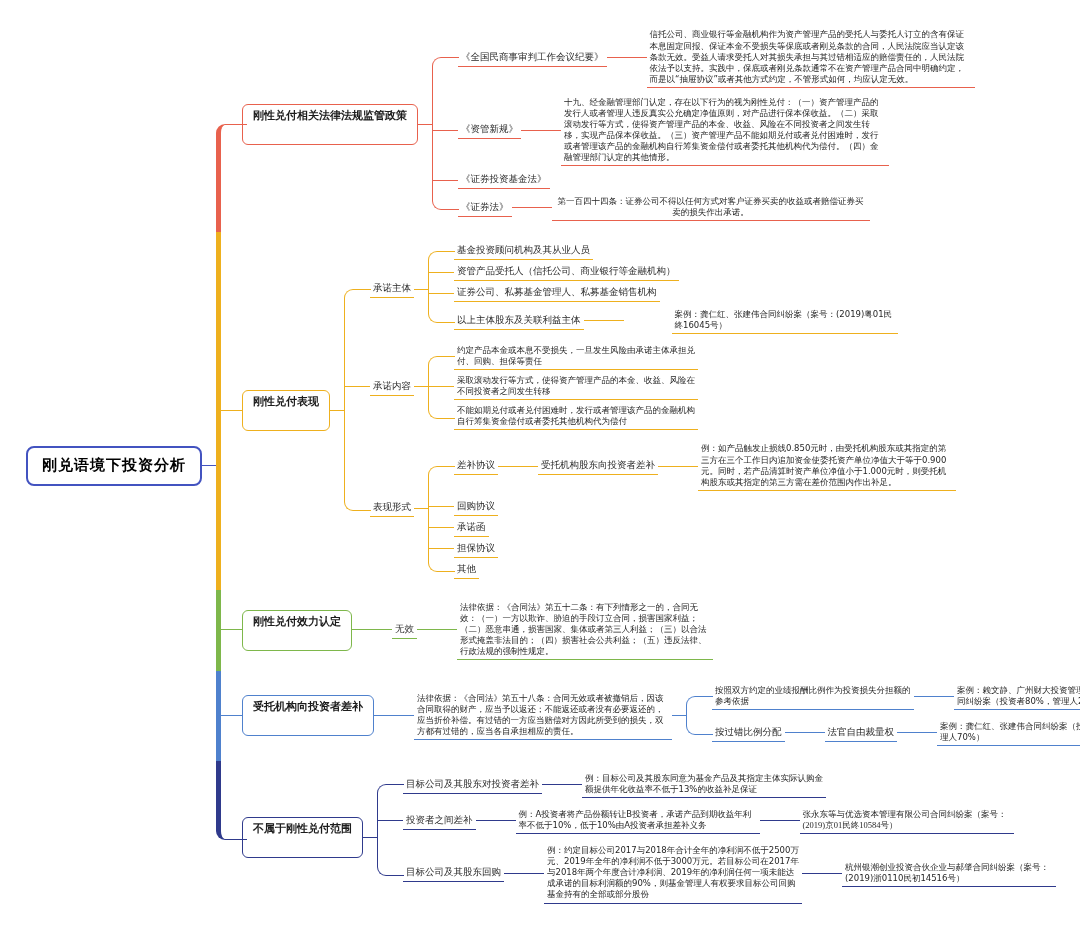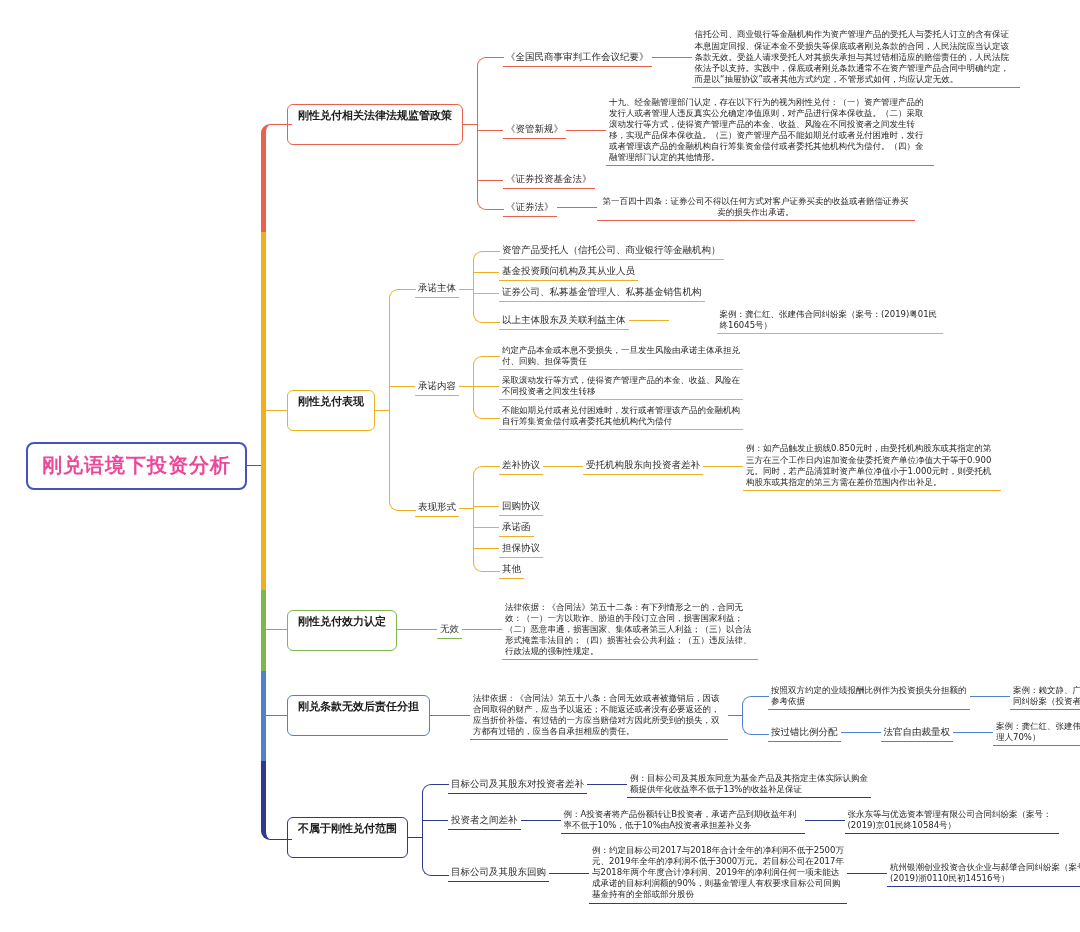--- a/index.html
+++ b/index.html
@@ -45,21 +45,21 @@
   
   .tlabel{flex:0 0 auto;background:#fff;}
   .tlabel.box{
     border:1.6px solid var(--c);border-radius:6px;
     padding:3px 10px 21px;font-size:11px;font-weight:700;color:#1c1c1c;
     white-space:nowrap;
     text-align:right;
   }
   .tlabel.rootbox{
     border:2.2px solid var(--c);border-radius:8px;
-    padding:8px 14px 9px;font-size:20px;font-weight:700;color:#ec4899;
+    padding:8px 14px 9px;font-size:15px;font-weight:700;color:#000000;
     white-space:nowrap;letter-spacing:1px;
   }
   .tlabel.label{
     font-size:9.5px;color:#2a2a2a;padding:1px 3px 2px;
     border-bottom:1.4px solid var(--c);white-space:nowrap;
   }
   .tlabel.para{
     font-size:8.5px;line-height:1.3;color:#1f1f1f;
     padding:1px 3px 2px;border-bottom:1.4px solid var(--c);
   }
@@ -103,24 +103,24 @@
             </div>
           </div>
         </div>
         <div class="tnode" style="--c: #eeb01e;">
           <div class="tlabel box">刚性兑付表现</div>
           <div class="tchildren">
             <div class="tnode">
               <div class="tlabel label">承诺主体</div>
               <div class="tchildren">
                 <div class="tnode">
+                  <div class="tlabel label">基金投资顾问机构及其从业人员</div>
+                </div>
+                <div class="tnode">
                   <div class="tlabel label">资管产品受托人（信托公司、商业银行等金融机构）</div>
-                </div>
-                <div class="tnode">
-                  <div class="tlabel label">基金投资顾问机构及其从业人员</div>
                 </div>
                 <div class="tnode">
                   <div class="tlabel label">证券公司、私募基金管理人、私募基金销售机构</div>
                 </div>
                 <div class="tnode">
                   <div class="tlabel label">以上主体股东及关联利益主体</div>
                   <div class="tchildren">
                     <div class="tnode">
                       <div class="tlabel para" style="max-width: 220px; margin-left: 48px;">案例：龚仁红、张建伟合同纠纷案（案号：(2019)粤01民终16045号）</div>
                     </div>
@@ -181,21 +181,21 @@
               <div class="tlabel label">无效</div>
               <div class="tchildren">
                 <div class="tnode">
                   <div class="tlabel para" style="max-width: 250px;">法律依据：《合同法》第五十二条：有下列情形之一的，合同无效：（一）一方以欺诈、胁迫的手段订立合同，损害国家利益；（二）恶意串通，损害国家、集体或者第三人利益；（三）以合法形式掩盖非法目的；（四）损害社会公共利益；（五）违反法律、行政法规的强制性规定。</div>
                 </div>
               </div>
             </div>
           </div>
         </div>
         <div class="tnode" style="--c: #4f81cd;">
-          <div class="tlabel box">刚兑条款无效后责任分担</div>
+          <div class="tlabel box">受托机构向投资者差补</div>
           <div class="tchildren">
             <div class="tnode">
               <div class="tlabel para" style="max-width: 252px;">法律依据：《合同法》第五十八条：合同无效或者被撤销后，因该合同取得的财产，应当予以返还；不能返还或者没有必要返还的，应当折价补偿。有过错的一方应当赔偿对方因此所受到的损失，双方都有过错的，应当各自承担相应的责任。</div>
               <div class="tchildren">
                 <div class="tnode">
                   <div class="tlabel para" style="max-width: 196px;">按照双方约定的业绩报酬比例作为投资损失分担额的参考依据</div>
                   <div class="tchildren">
                     <div class="tnode">
                       <div class="tlabel para" style="max-width: 210px;">案例：赖文静、广州财大投资管理有限公司委托理财合同纠纷案（投资者80%，管理人20%）</div>
                     </div>
@@ -229,21 +229,21 @@
                 </div>
               </div>
             </div>
             <div class="tnode">
               <div class="tlabel label">投资者之间差补</div>
               <div class="tchildren">
                 <div class="tnode">
                   <div class="tlabel para" style="max-width: 238px;">例：A投资者将产品份额转让B投资者，承诺产品到期收益年利率不低于10%，低于10%由A投资者承担差补义务</div>
                   <div class="tchildren">
                     <div class="tnode">
-                      <div class="tlabel para" style="max-width: 208px;">张永东等与优选资本管理有限公司合同纠纷案（案号：(2019)京01民终10584号）</div>
+                      <div class="tlabel para" style="max-width: 208px; font-family: Liberation Serif, serif;">张永东等与优选资本管理有限公司合同纠纷案（案号：(2019)京01民终10584号）</div>
                     </div>
                   </div>
                 </div>
               </div>
             </div>
             <div class="tnode">
               <div class="tlabel label">目标公司及其股东回购</div>
               <div class="tchildren">
                 <div class="tnode">
                   <div class="tlabel para" style="max-width: 252px;">例：约定目标公司2017与2018年合计全年的净利润不低于2500万元、2019年全年的净利润不低于3000万元。若目标公司在2017年与2018年两个年度合计净利润、2019年的净利润任何一项未能达成承诺的目标利润额的90%，则基金管理人有权要求目标公司回购基金持有的全部或部分股份</div>

